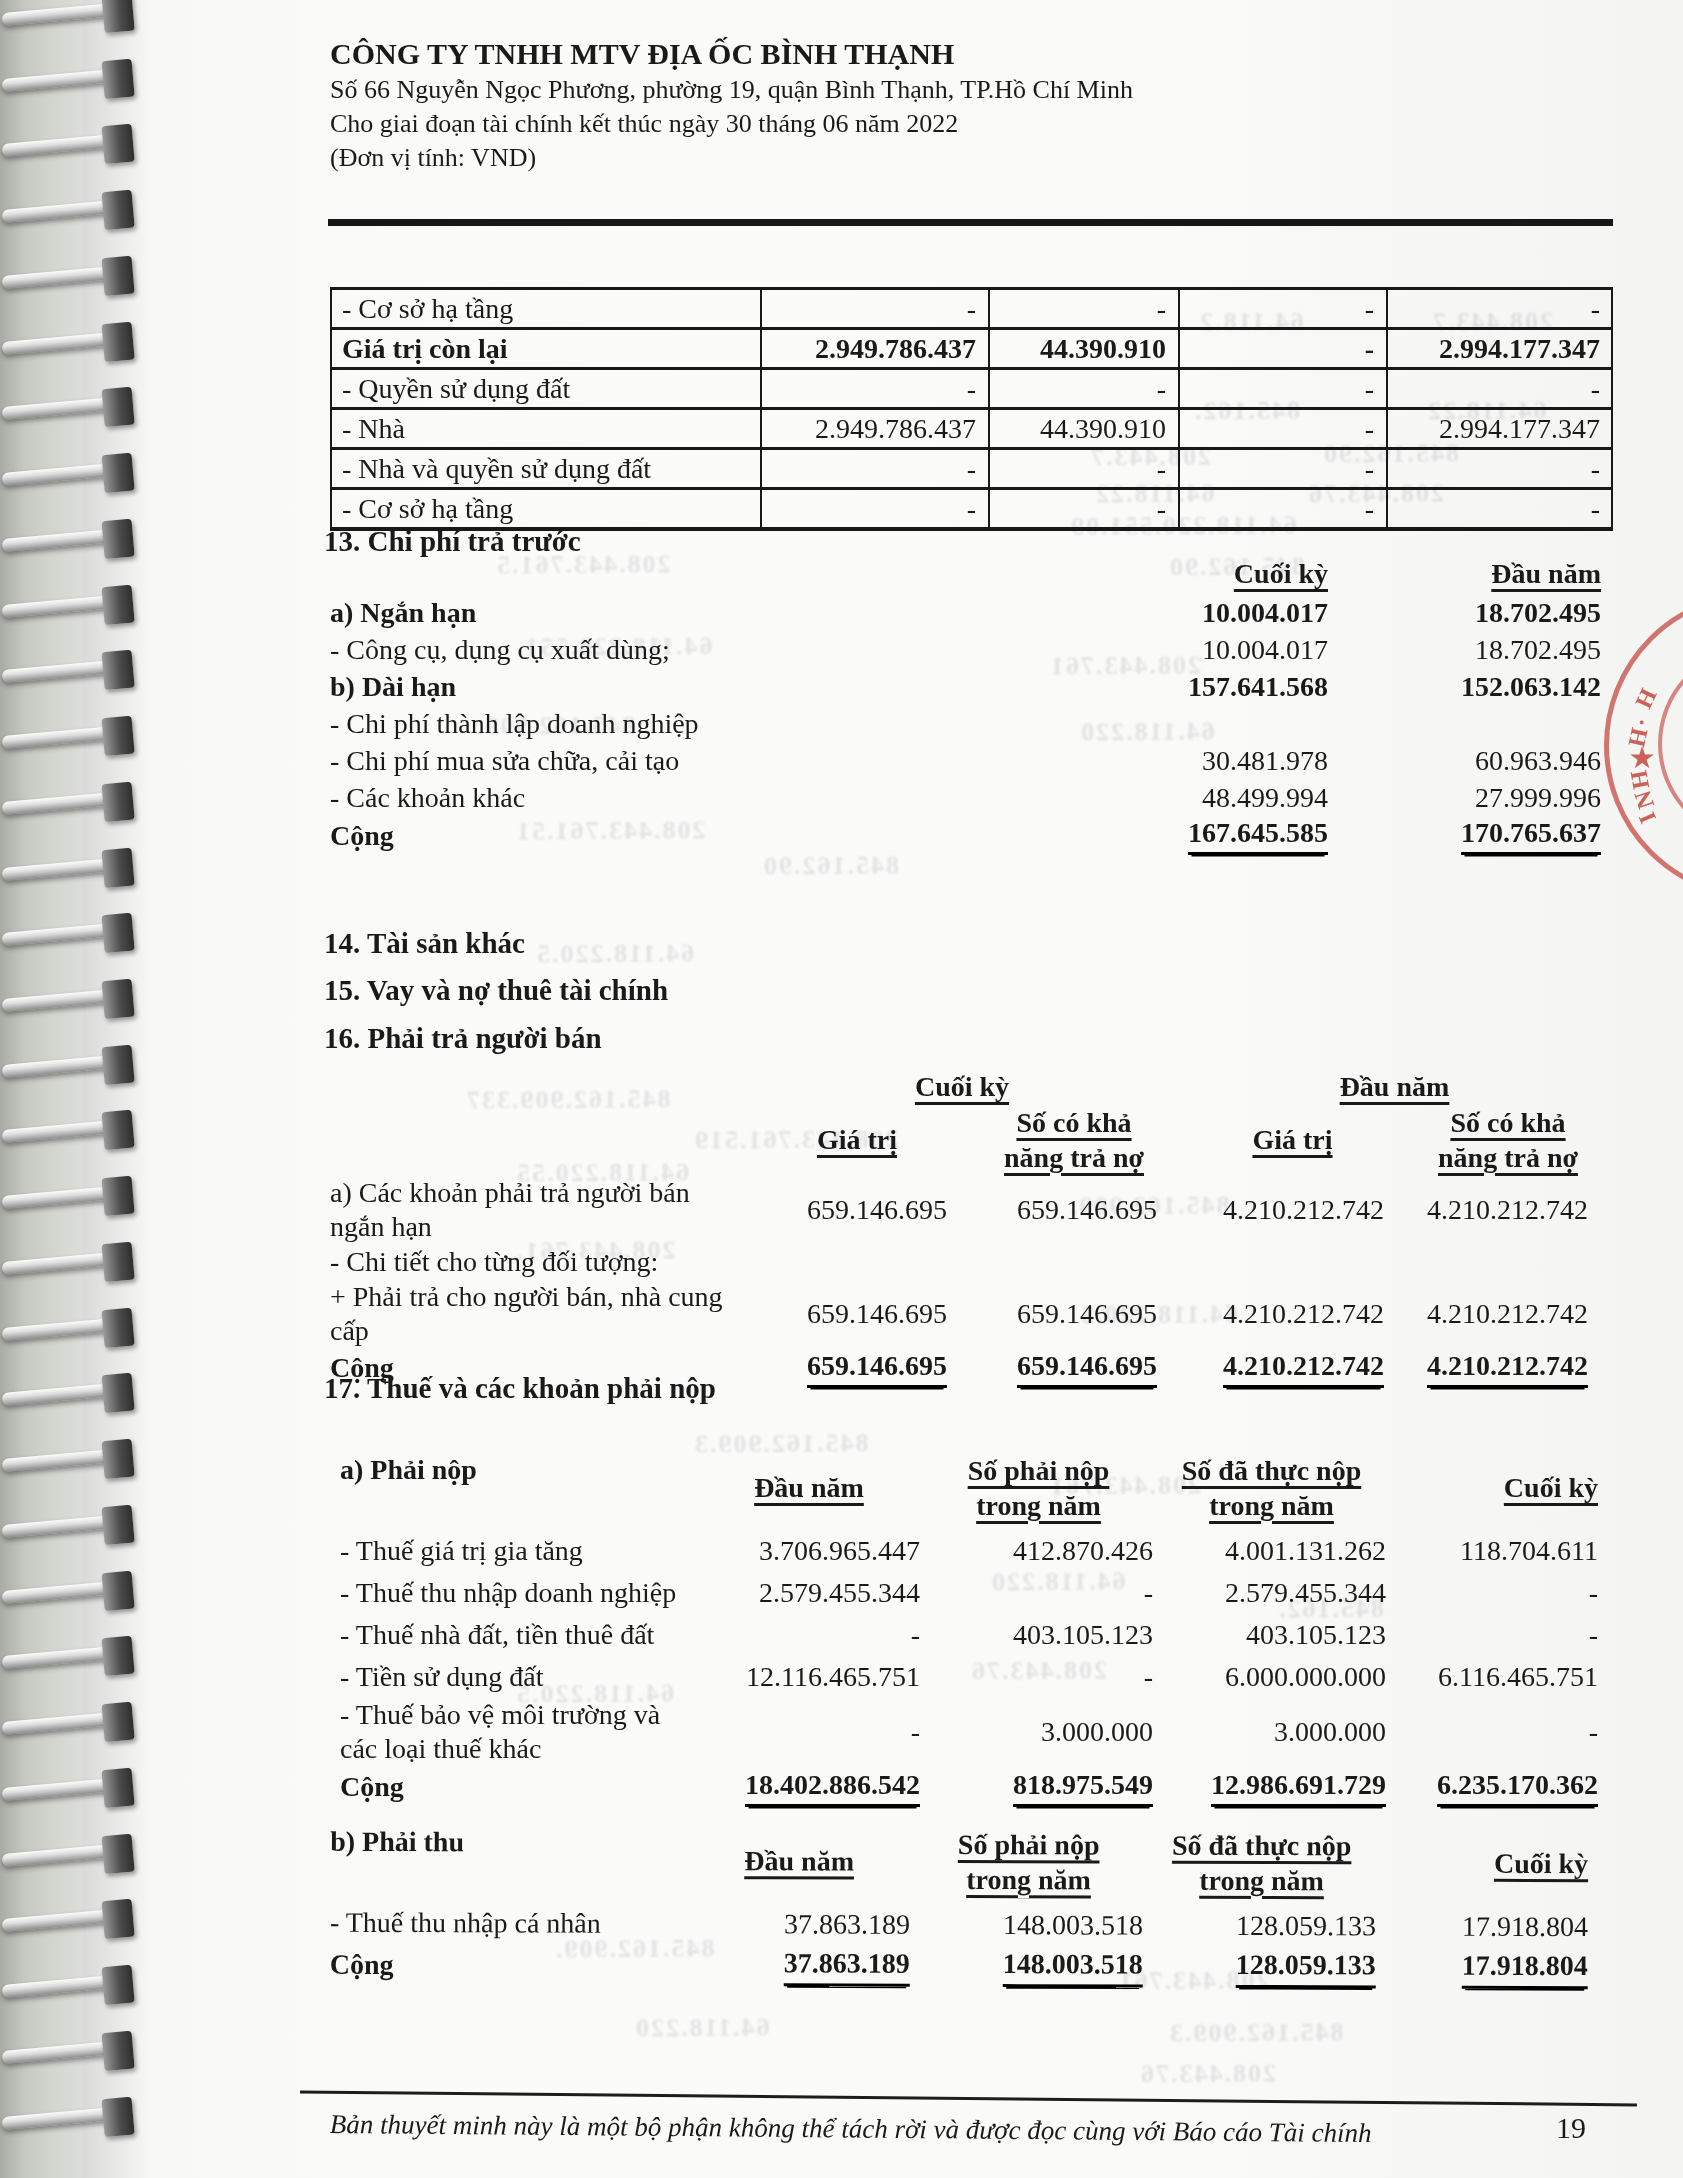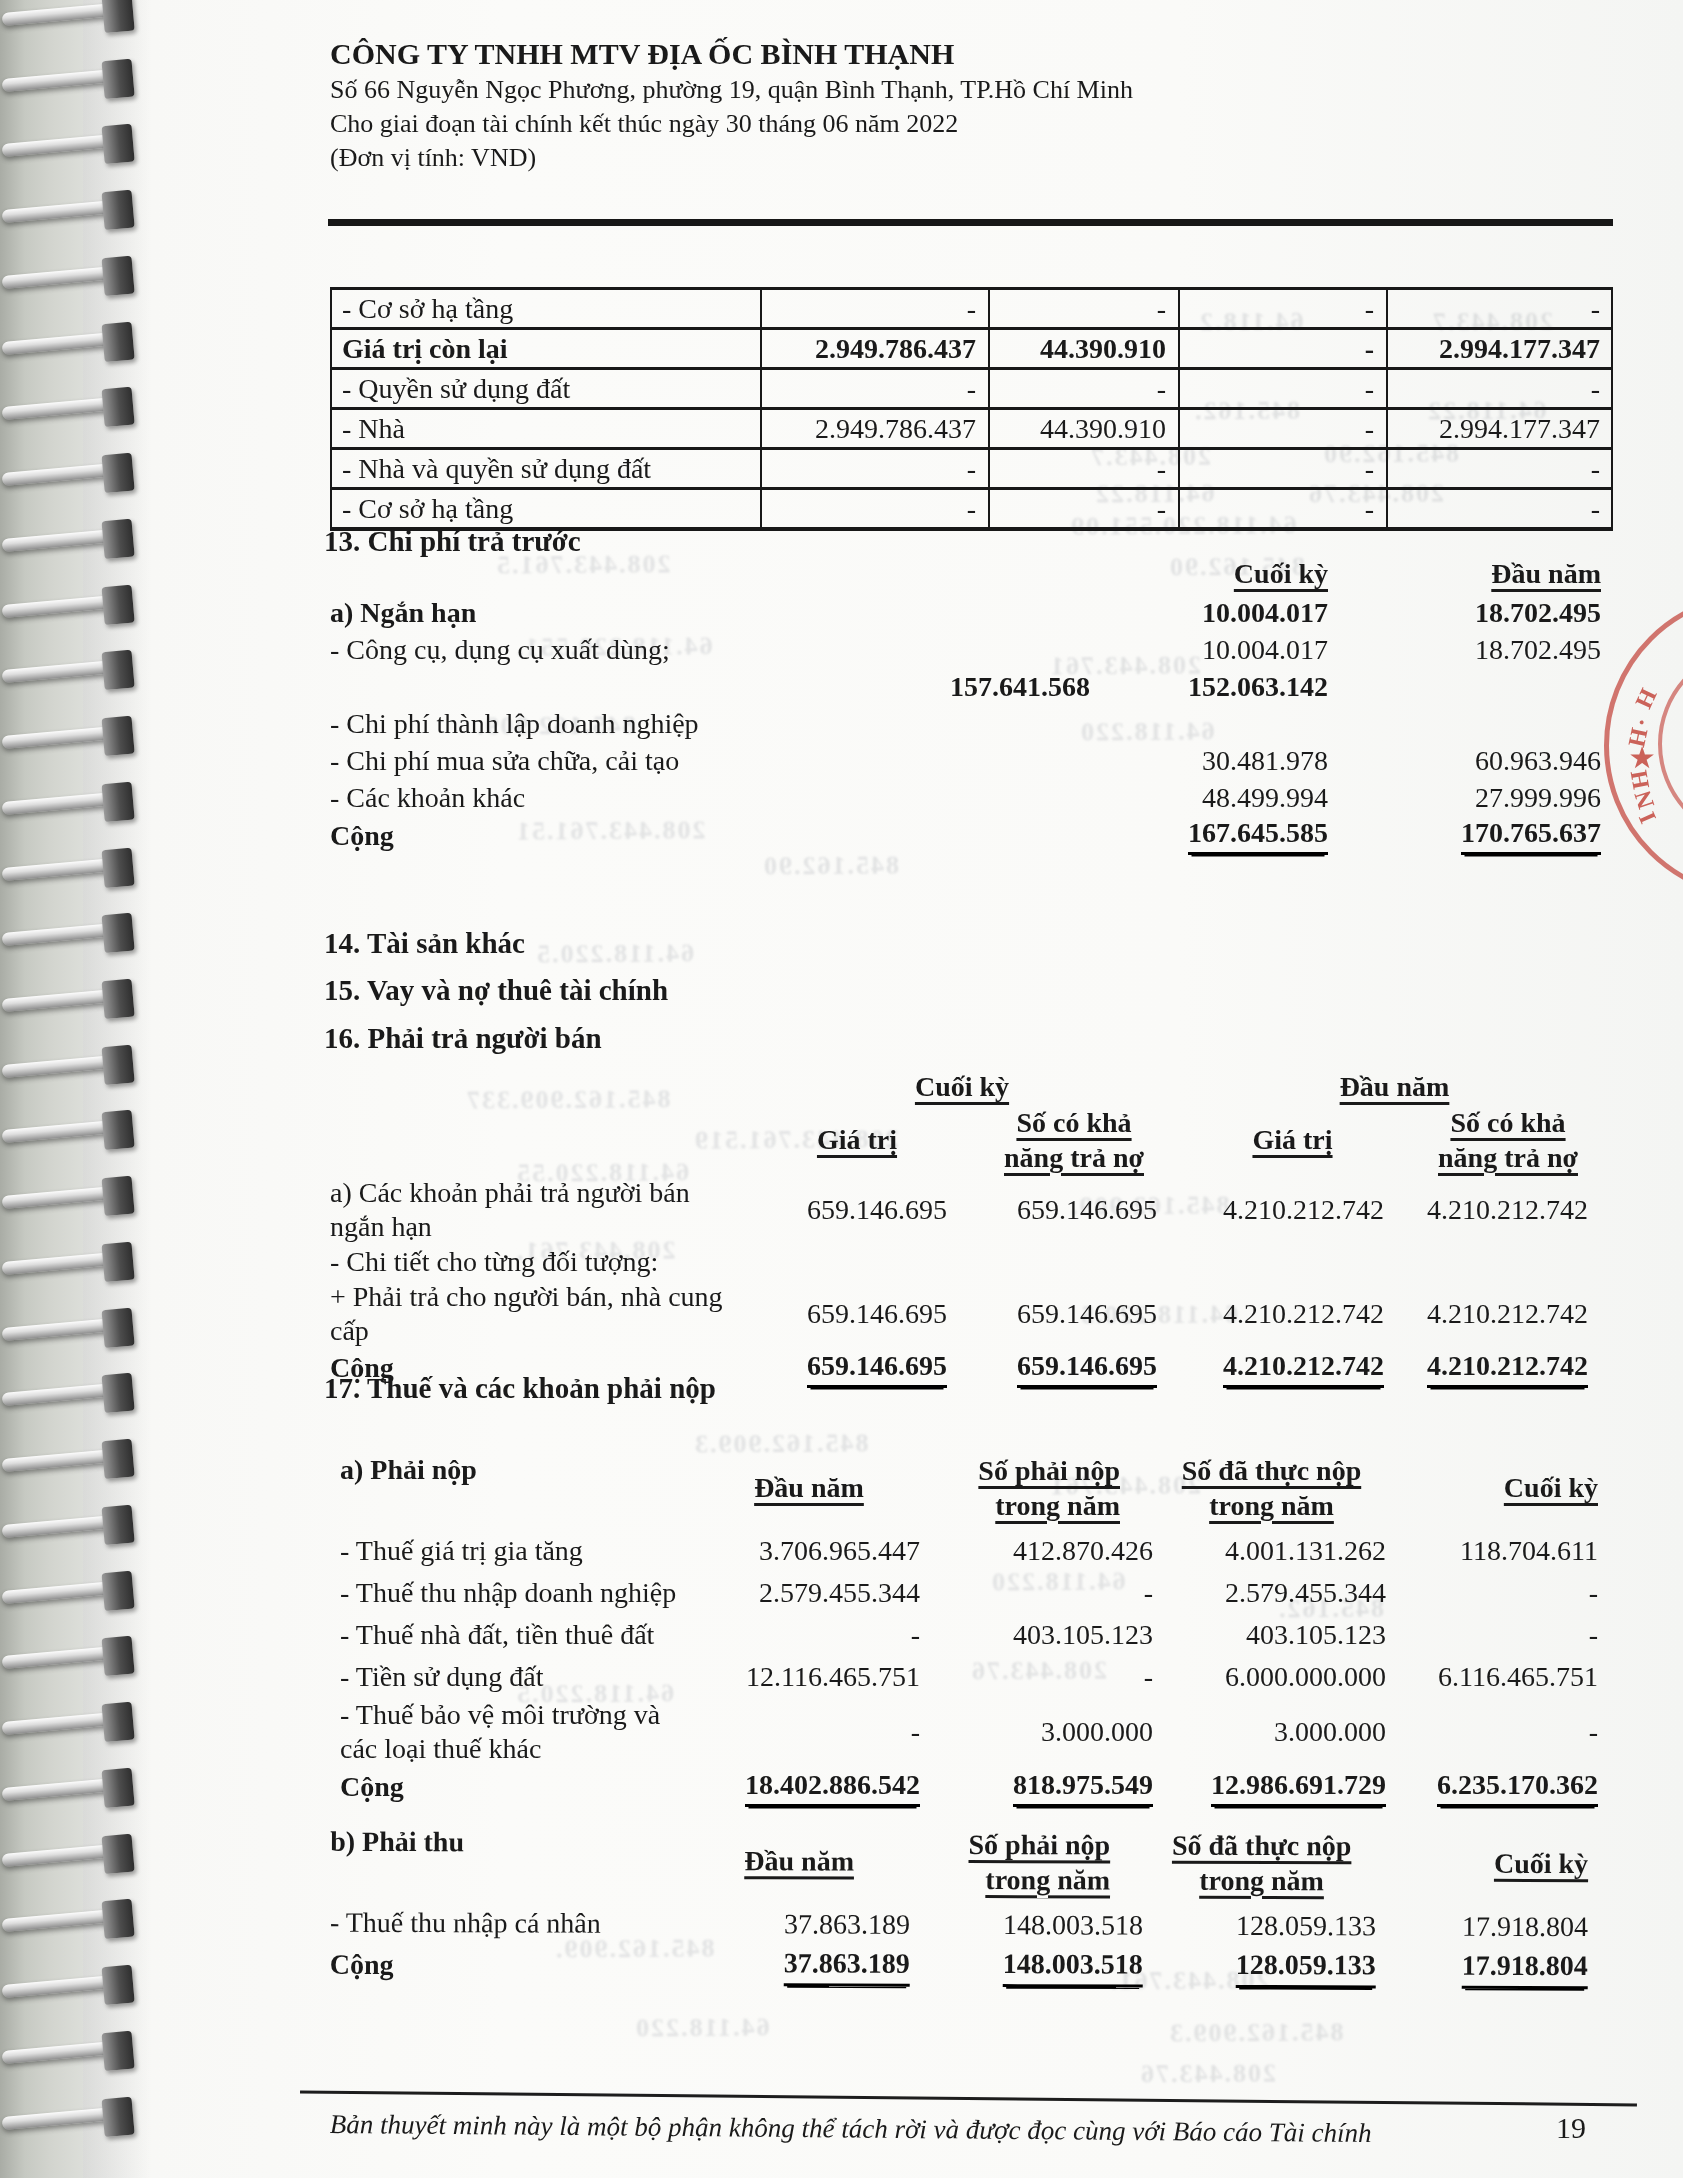--- a/index.html
+++ b/index.html
@@ -70,21 +70,21 @@
   
   .s17a{position:absolute;left:340px;top:1453px;width:1279px;}
   .s17b{position:absolute;left:330px;top:1827px;width:1279px;transform:rotate(.2deg);}
   .row17{display:grid;grid-template-columns:356px 226px 233px 233px 232px;min-height:42px;align-items:center;line-height:1.22;}
   .row17 .num{padding-right:2px;}
   .row17 .num:nth-child(5){padding-right:22px;}
   .h17{min-height:71px;margin-bottom:6px;}
   .h17 .lab{align-self:start;font-weight:bold;}
   .ch{text-align:center;font-weight:bold;}
   .ck{text-align:right;padding-right:22px;}
-  .mw165{display:inline-block;max-width:163px;text-align:right;}
+  .mw165{display:inline-block;max-width:163px;}
   .mw205{display:inline-block;max-width:203px;}
 
   
   .footrule{position:absolute;left:300px;top:2097px;width:1337px;height:3px;background:#1d1d1d;transform:rotate(.55deg);}
   .footnote{position:absolute;left:330px;top:2109px;font-style:italic;font-size:27px;transform:rotate(.5deg);transform-origin:left top;}
   .pageno{position:absolute;left:1556px;top:2111px;font-size:30px;}
 
   
   .stamp{position:absolute;left:1584px;top:574px;width:198px;height:356px;pointer-events:none;}
   .s-outer{position:absolute;left:20px;top:18px;width:297px;height:297px;border-radius:50%;
@@ -285,20 +285,21 @@
           <span class="lab">a) Ngắn hạn</span>
           <span class="num"><span class="v">10.004.017</span></span>
           <span class="num"><span class="v">18.702.495</span></span>
         </div>
         <div class="row13">
           <span class="lab">- Công cụ, dụng cụ xuất dùng;</span>
           <span class="num"><span class="v">10.004.017</span></span>
           <span class="num"><span class="v">18.702.495</span></span>
         </div>
         <div class="row13 b vb">
+          <span class="lab">b) Dài hạn</span>
           <span class="num"><span class="v">157.641.568</span></span>
           <span class="num"><span class="v">152.063.142</span></span>
         </div>
         <div class="row13">
           <span class="lab">- Chi phí thành lập doanh nghiệp</span>
           <span class="num"></span>
           <span class="num"></span>
         </div>
         <div class="row13">
           <span class="lab">- Chi phí mua sửa chữa, cải tạo</span>

